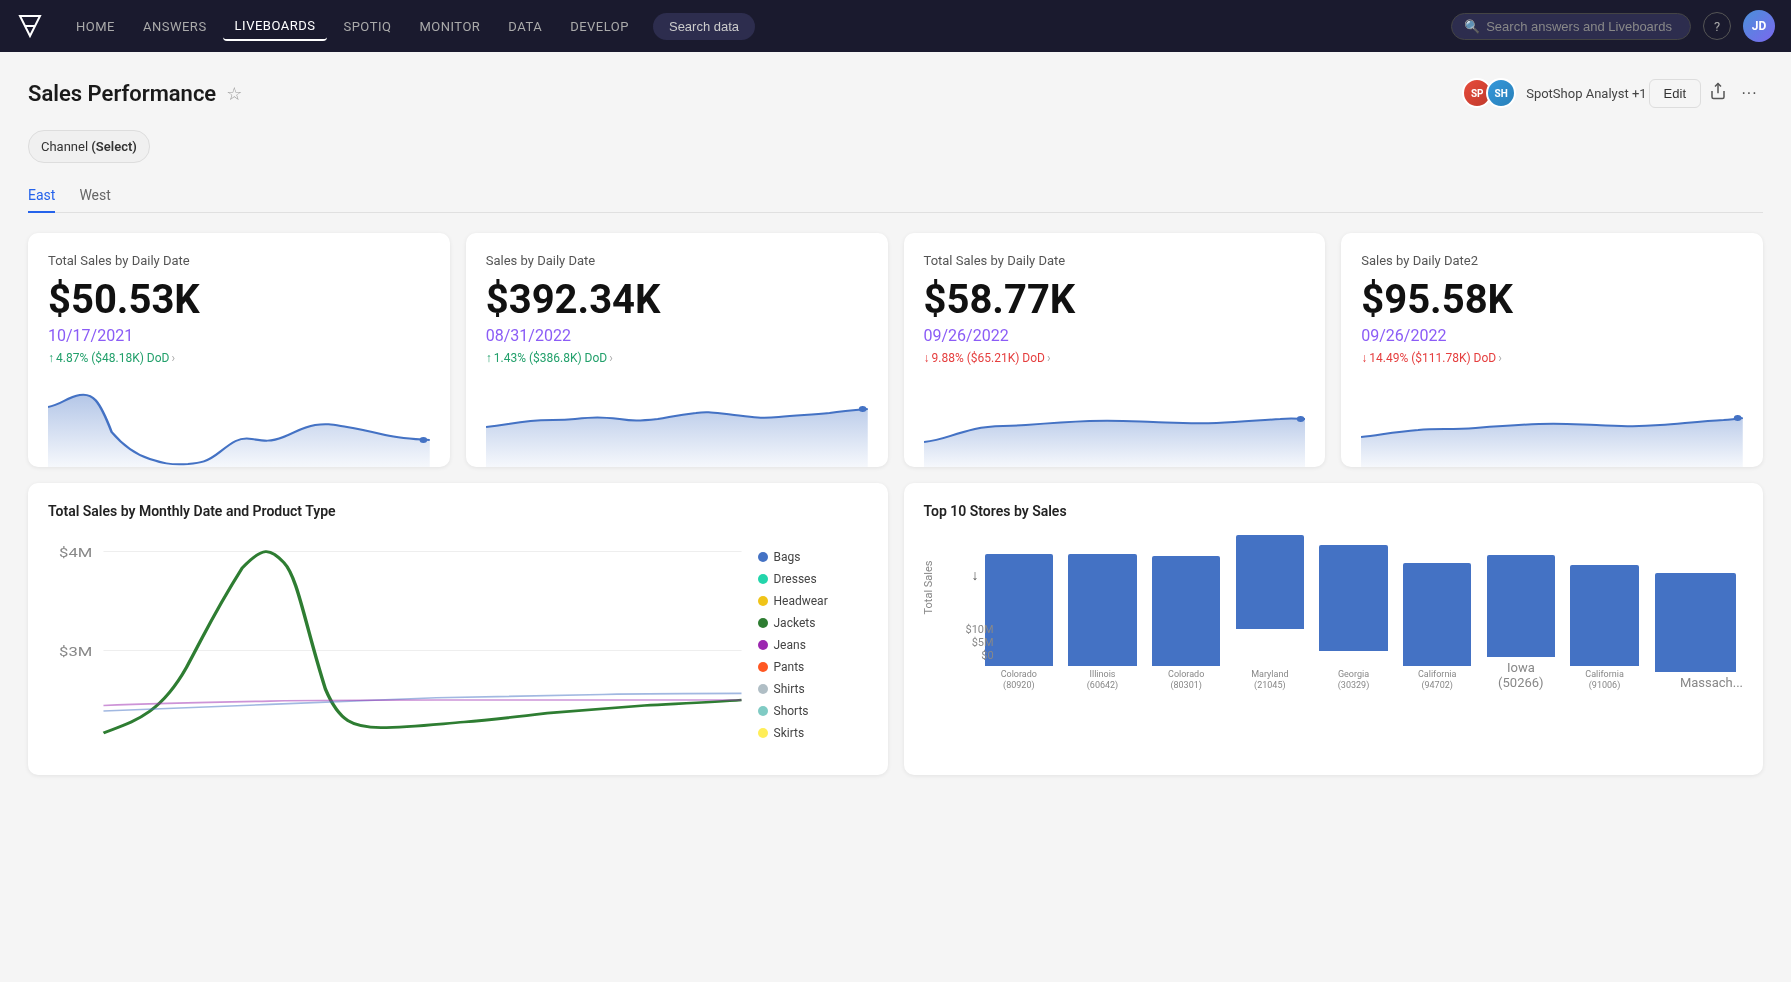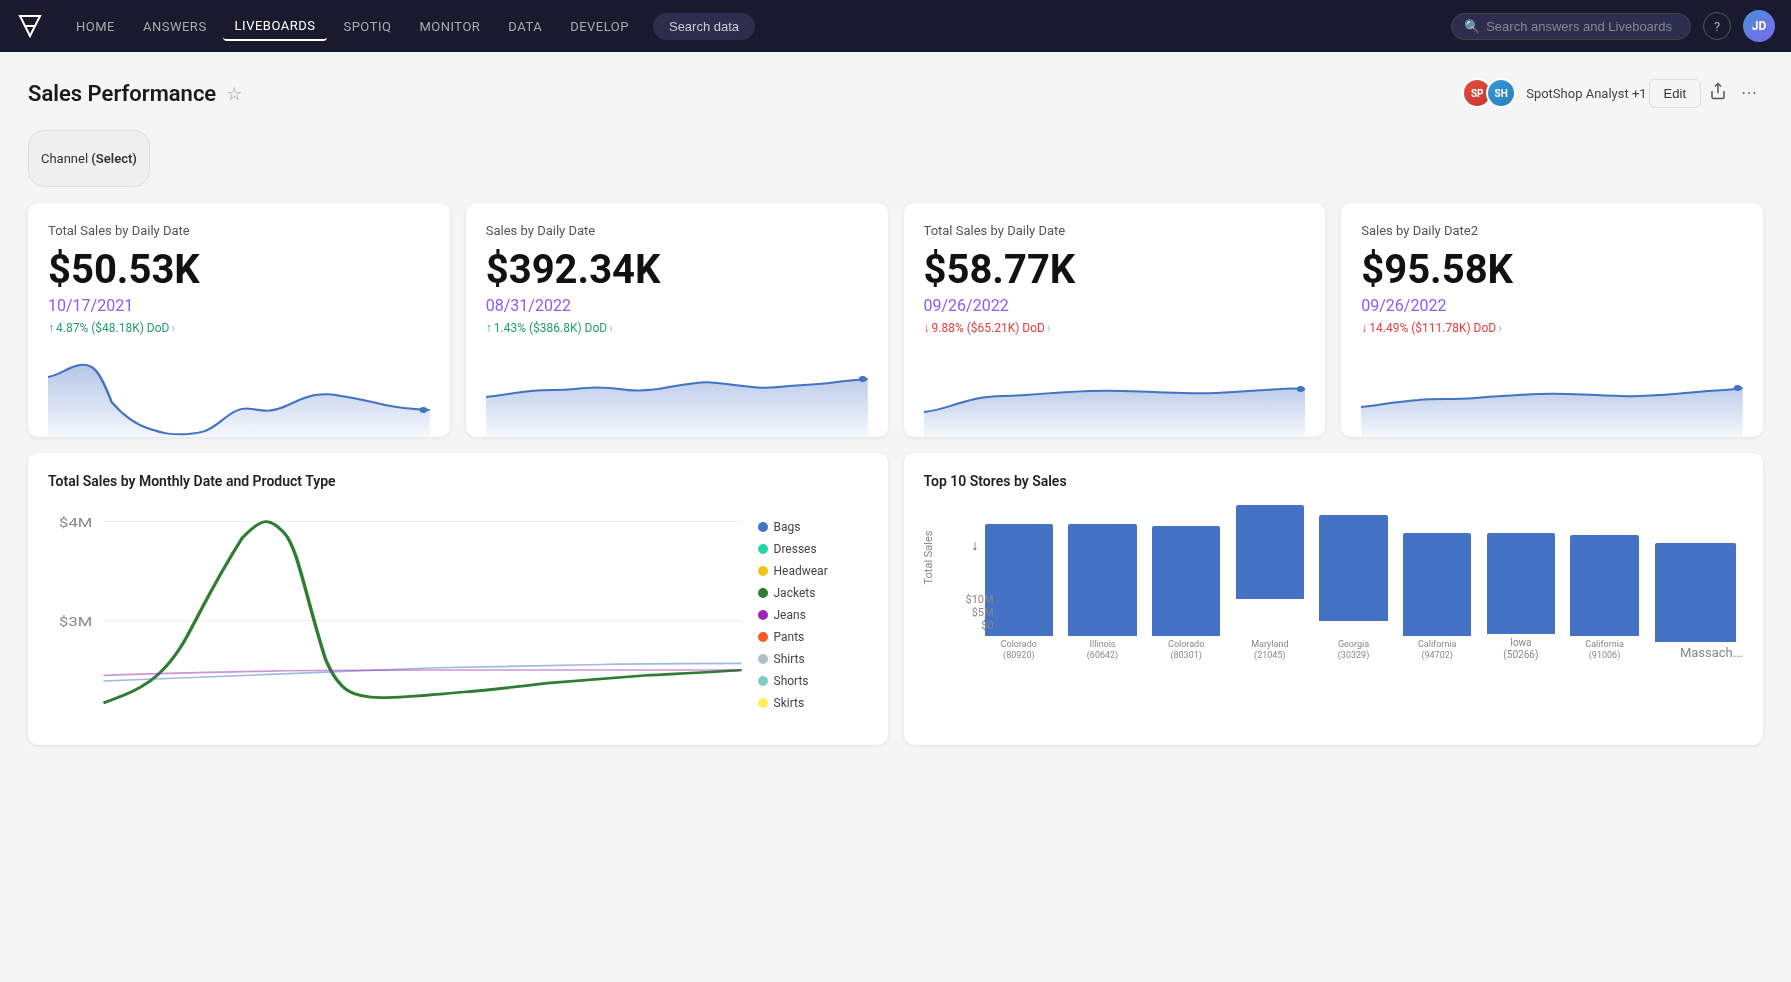--- a/index.html
+++ b/index.html
@@ -165,21 +165,21 @@
     }
 
     
     .filter-bar { margin-bottom: 16px; }
     .filter-chip {
       display: inline-flex;
       align-items: flex-end;
       background: #f0f0f0;
       border: 1px solid #ddd;
       border-radius: 16px;
-      padding: 20px 12px;
+      padding: 8px 12px;
       font-size: 13px;
       cursor: pointer;
     }
     .filter-chip .bold { font-weight: 600; }
 
     
     .tab-bar {
       display: flex;
       gap: 24px;
       border-bottom: 1px solid #e0e0e0;
@@ -354,20 +354,24 @@
     </div>
   </div>
 
   <div class="filter-bar">
     <div class="filter-chip">
       <span>Channel</span>&nbsp;
       <span class="bold">(Select)</span>
     </div>
   </div>
 
+  <div class="tab-bar">
+    <div class="tab-item active">East</div>
+    <div class="tab-item">West</div>
+  </div>
 
   <div class="cards-row">
 
     <div class="kpi-card">
       <div class="kpi-label">Total Sales by Daily Date</div>
       <div class="kpi-value">$50.53K</div>
       <div class="kpi-date">10/17/2021</div>
       <div class="kpi-change up">
         <span style="color:#22a06b;">↑</span>
         <span>4.87% ($48.18K) DoD</span>
@@ -555,21 +559,21 @@
           <div style="flex:1;display:flex;flex-direction:column;align-items:center;justify-content:flex-end;height:100%;">
             <div style="width:85%;height:68%;background:#4472c4;border-radius:2px 2px 0 0;"></div>
             <div style="font-size:9px;color:#888;text-align:center;margin-top:18px;line-height:1.2;">Georgia<br>(30329)</div>
           </div>
           <div style="flex:1;display:flex;flex-direction:column;align-items:center;justify-content:flex-end;height:100%;">
             <div style="width:85%;height:66%;background:#4472c4;border-radius:2px 2px 0 0;"></div>
             <div style="font-size:9px;color:#888;text-align:center;margin-top:3px;line-height:1.2;">California<br>(94702)</div>
           </div>
           <div style="flex:1;display:flex;flex-direction:column;align-items:center;justify-content:flex-end;height:100%;">
             <div style="width:85%;height:65%;background:#4472c4;border-radius:2px 2px 0 0;"></div>
-            <div style="font-size:10px;color:#888;text-align:center;margin-top:3px;line-height:1.2;">Iowa<br>(50266)</div>
+            <div style="font-size:13px;color:#888;text-align:center;margin-top:3px;line-height:1.2;">Iowa<br>(50266)</div>
           </div>
           <div style="flex:1;display:flex;flex-direction:column;align-items:center;justify-content:flex-end;height:100%;">
             <div style="width:85%;height:65%;background:#4472c4;border-radius:2px 2px 0 0;"></div>
             <div style="font-size:9px;color:#888;text-align:center;margin-top:3px;line-height:1.2;">California<br>(91006)</div>
           </div>
           <div style="flex:1;display:flex;flex-direction:column;align-items:center;justify-content:flex-end;height:100%;">
             <div style="width:85%;height:64%;background:#4472c4;border-radius:2px 2px 0 0;"></div>
             <div style="font-size:13px;color:#888;text-align:center;margin-top:3px;line-height:1.2;margin-left:32px;">Massach...</div>
           </div>
         </div>

